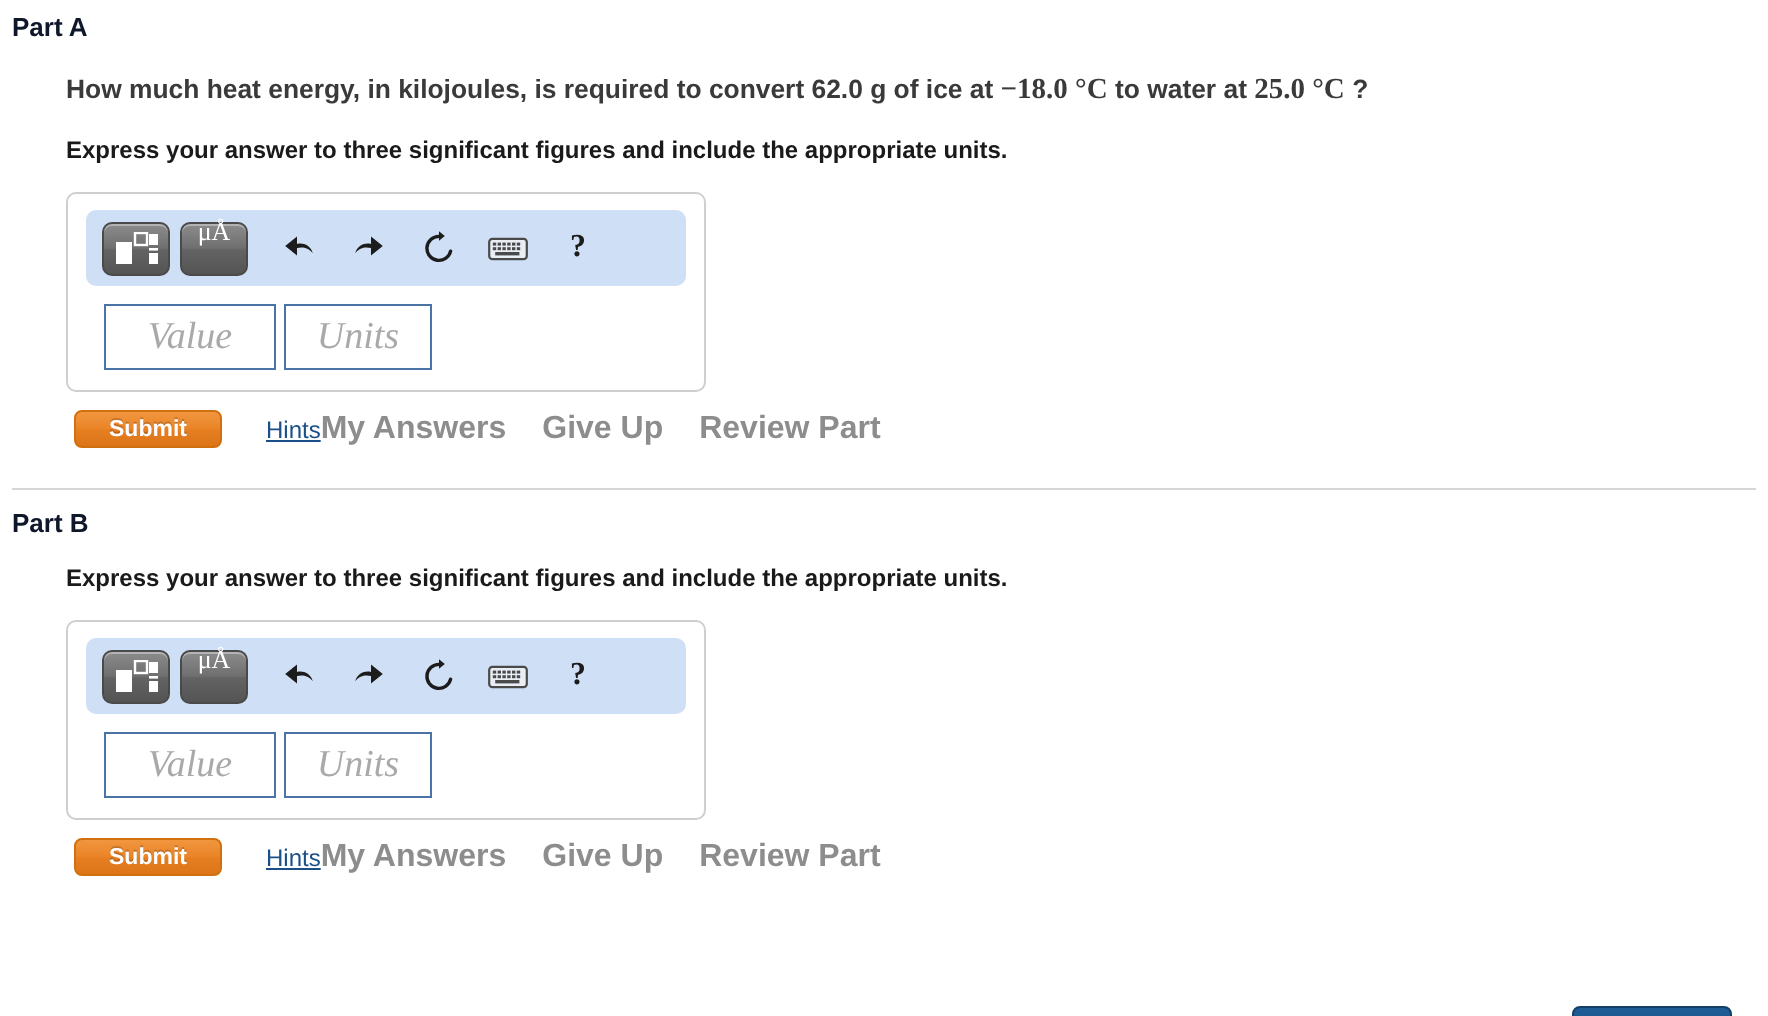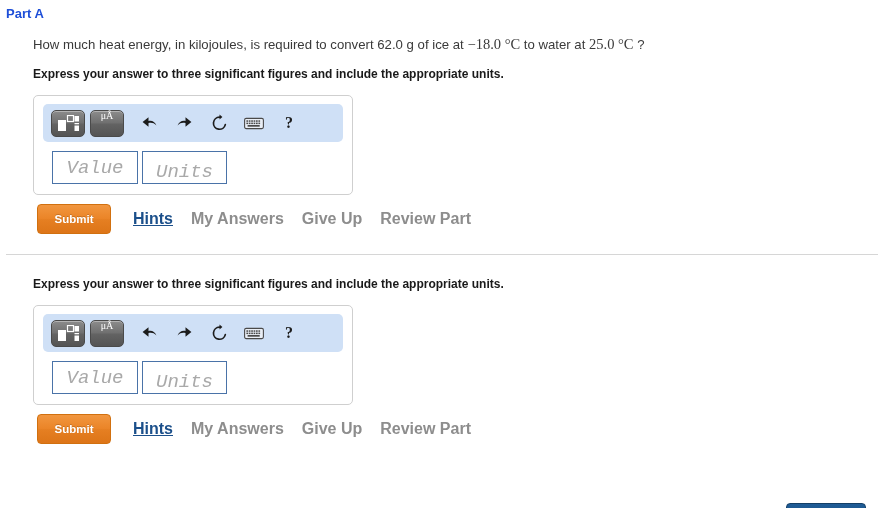--- a/index.html
+++ b/index.html
@@ -16,34 +16,35 @@
     position: relative;
   }
 
   .part {
     position: relative;
   }
 
   .part-title {
     font-size: 13px;
     font-weight: bold;
-    color: #1d4ed8;
+    color: #0f172a;
     padding-left: 6px;
   }
 
   .part-body {
     padding-left: 33px;
     padding-right: 30px;
   }
 
   .question {
     font-size: 13.2px;
     color: #3a3a3a;
     line-height: 19px;
     margin-top: 14px;
+    font-weight: bold;
   }
 
   .mathy {
     font-family: "Liberation Serif", serif;
     font-size: 14.5px;
   }
 
   .instruction {
     font-size: 12px;
     font-weight: bold;
@@ -82,21 +83,21 @@
     align-items: center;
     justify-content: center;
     margin-right: 5px;
     box-sizing: border-box;
     cursor: pointer;
   }
 
   .tb-btn.units-btn {
     color: #ffffff;
     font-family: "Liberation Serif", serif;
-    font-size: 10px;
+    font-size: 13px;
     letter-spacing: 0px;
     padding-bottom: 16px;
   }
 
   .tb-icon {
     width: 30px;
     height: 27px;
     display: flex;
     align-items: center;
     justify-content: center;
@@ -121,39 +122,39 @@
     height: 33px;
     border: 1px solid #4a73a8;
     background: #ffffff;
     display: flex;
     align-items: center;
     justify-content: center;
     box-sizing: border-box;
   }
 
   .field span {
-    font-family: Liberation Mono, monospace;
+    font-family: Liberation Serif, serif;
     font-style: italic;
     font-size: 19px;
     color: #a9a9a9;
   }
 
   .field-value { width: 86px; }
-  .field-units { width: 85px; margin-left: 4px; align-items: flex-end; }
+  .field-units { width: 74px; margin-left: 4px; }
 
   .action-row {
     margin-top: 9px;
     display: flex;
     align-items: center;
     padding-left: 4px;
   }
 
   .submit-btn {
     width: 74px;
-    height: 30px;
+    height: 19px;
     border-radius: 4px;
     background: linear-gradient(180deg, #f1963f 0%, #ea8427 50%, #e57f22 52%, #dd7518 100%);
     border: 1px solid #d1700f;
     color: #ffffff;
     font-size: 11.5px;
     font-weight: bold;
     display: flex;
     align-items: center;
     justify-content: center;
     box-sizing: border-box;
@@ -161,26 +162,25 @@
     text-shadow: 0 -1px 0 rgba(0,0,0,0.18);
   }
 
   .links {
     display: flex;
     align-items: center;
     margin-left: 22px;
   }
 
   .link-hints {
-    font-size: 16px;
-    font-weight: bold;
+    font-size: 12px;
+    font-weight: normal;
     color: #1b4f8a;
     text-decoration: underline;
     cursor: pointer;
-    margin-right: 18px;
   }
 
   .link-muted {
     font-size: 16px;
     font-weight: bold;
     color: #8d8d8d;
     cursor: pointer;
     margin-right: 18px;
   }
 
@@ -303,20 +303,21 @@
     </div>
 
   </div>
 </div>
 
 <div id="divider-wrap">
   <div class="divider"></div>
 </div>
 
 <div id="partB-wrap" class="part">
+  <div class="part-title">Part B</div>
   <div class="part-body">
 
 
     <div class="instruction">Express your answer to three significant figures and include the appropriate units.</div>
 
     <div class="answer-box">
       <div class="toolbar">
 
         <div class="tb-btn">
           <svg width="22" height="17" viewBox="0 0 22 17">

